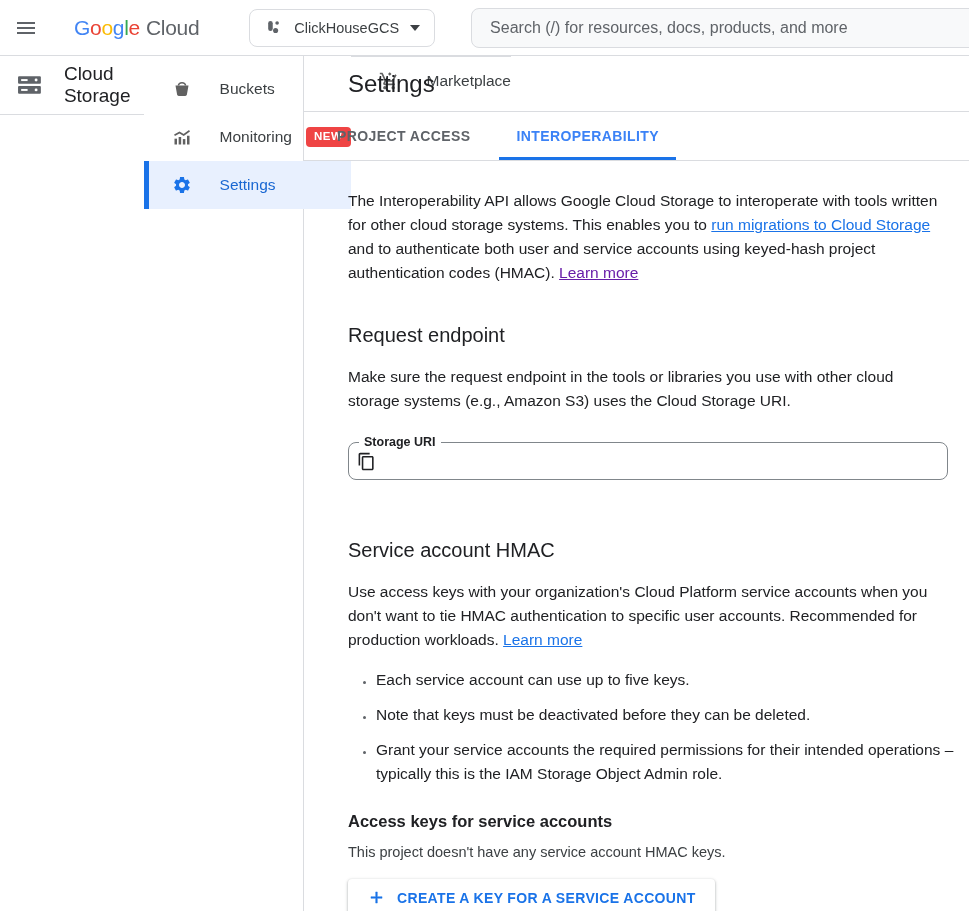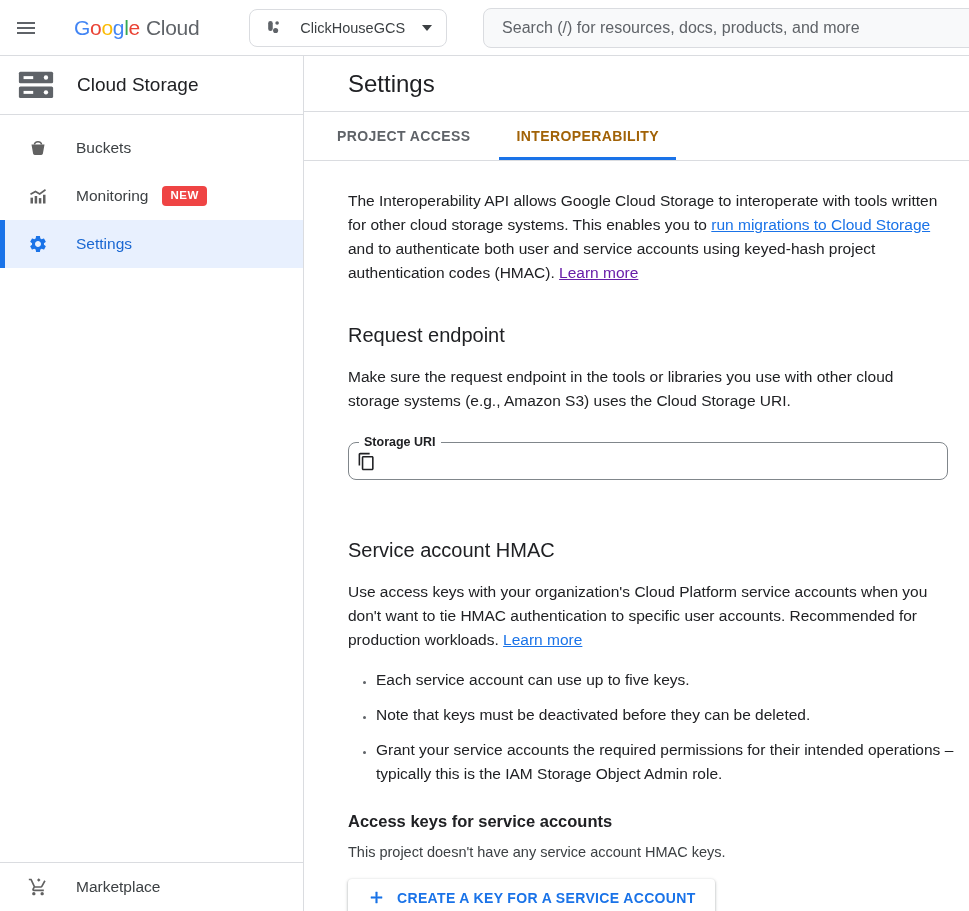--- a/index.html
+++ b/index.html
@@ -6,34 +6,34 @@
     font-family:"Liberation Sans",sans-serif;color:#202124;}
   *{box-sizing:border-box;}
 
   
   .topbar{height:56px;display:flex;align-items:center;border-bottom:1px solid #dadce0;padding-left:8px;}
   .icon-btn{width:48px;height:48px;display:flex;align-items:center;justify-content:center;border:none;background:none;cursor:pointer;border-radius:50%;}
   .logo{margin-left:30px;font-size:21px;letter-spacing:-0.3px;white-space:nowrap;display:flex;align-items:baseline;}
   .logo .c1{color:#4285F4}.logo .c2{color:#EA4335}.logo .c3{color:#FBBC04}
   .logo .c4{color:#4285F4}.logo .c5{color:#34A853}.logo .c6{color:#EA4335}
   .logo .cloud{color:#5f6368;margin-left:6px;text-align:center;}
-  .project-btn{margin-left:50px;height:38px;display:flex;align-items:center;gap:17px;
+  .project-btn{margin-left:50px;height:38px;display:flex;align-items:center;gap:11px;
     border:1px solid #dadce0;border-radius:8px;background:#fff;padding:0 14px;cursor:pointer;
     font-family:inherit;font-size:14.5px;color:#3c4043;}
   .search{margin-left:36px;width:510px;height:40px;border:1px solid #dadce0;border-radius:8px;
     background:#f8f9fa;display:flex;align-items:center;padding:0 16px;flex:0 0 auto;}
   .search input{border:none;background:transparent;outline:none;width:100%;
     font-family:inherit;font-size:16px;color:#8b5cf6;}
   .search input::placeholder{color:#5f6368;opacity:1;}
 
   
   .shell{display:flex;height:855px;}
 
   
-  .sidebar{width:304px;flex:0 0 304px;border-right:1px solid #dadce0;display:flex;flex-direction:column;background:#fff;}
+  .sidebar{width:304px;flex:0 0 304px;border-right:1px solid #dadce0;display:flex;background:#fff;}
   .sidebar-header{height:59px;flex:0 0 59px;display:flex;align-items:center;gap:22px;
     padding-left:17px;border-bottom:1px solid #dadce0;}
   .sidebar-header .title{font-size:19px;color:#202124;}
   .nav{padding-top:9px;}
   .nav-item{height:48px;display:flex;align-items:center;padding-left:28px;cursor:pointer;
     font-size:15.5px;color:#3c4043;}
   .nav-item .nav-icon{width:20px;display:flex;justify-content:center;margin-right:28px;}
   .nav-item.selected{background:#e8f0fe;border-left:5px solid #1a73e8;padding-left:23px;color:#1967d2;}
   .badge{margin-left:14px;background:#ef4444;color:#fff;font-size:11.5px;font-weight:600;
     letter-spacing:0.6px;padding:4px 8px;border-radius:4px;line-height:1;}
@@ -43,21 +43,21 @@
   .sidebar-footer .nav-icon{width:20px;display:flex;justify-content:center;margin-right:28px;}
 
   
   .main{flex:1;display:flex;flex-direction:column;overflow:hidden;}
   .main-title-row{height:56px;flex:0 0 56px;display:flex;align-items:center;
     padding-left:44px;border-bottom:1px solid #dadce0;}
   .main-title{font-size:24px;font-weight:400;color:#202124;}
   .tabs{height:49px;flex:0 0 49px;border-bottom:1px solid #dadce0;display:flex;padding-left:16px;}
   .tab{display:flex;align-items:center;padding:0 17px;margin-right:12px;font-size:14px;font-weight:600;
     letter-spacing:0.4px;color:#5f6368;cursor:pointer;border-bottom:3px solid transparent;border-top:3px solid transparent;}
-  .tab.selected{color:#a16207;border-bottom-color:#1a73e8;}
+  .tab.selected{color:#3b82f6;border-bottom-color:#1a73e8;}
 
   .content{padding:28px 0 0 44px;width:648px;}
   .body-text{width:600px;font-size:15.5px;line-height:24px;color:#202124;margin:0;}
   a.link{color:#1a73e8;text-decoration:underline;cursor:pointer;}
   a.link.visited{color:#681da8;}
   .section-heading{font-size:20px;font-weight:400;color:#202124;margin:36px 0 16px 0;line-height:28px;}
 
   .uri-field{position:relative;width:600px;height:38px;border:1px solid #80868b;border-radius:8px;
     margin-top:29px;display:flex;align-items:center;}
   .uri-label{position:absolute;top:-8px;left:10px;background:#fff;padding:0 5px;

